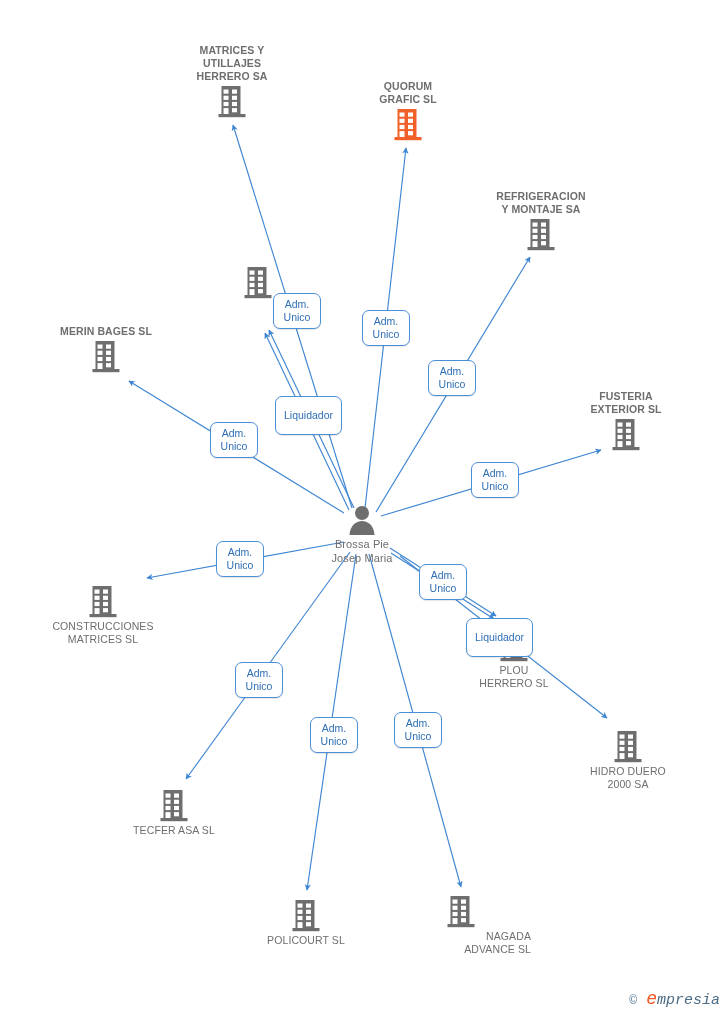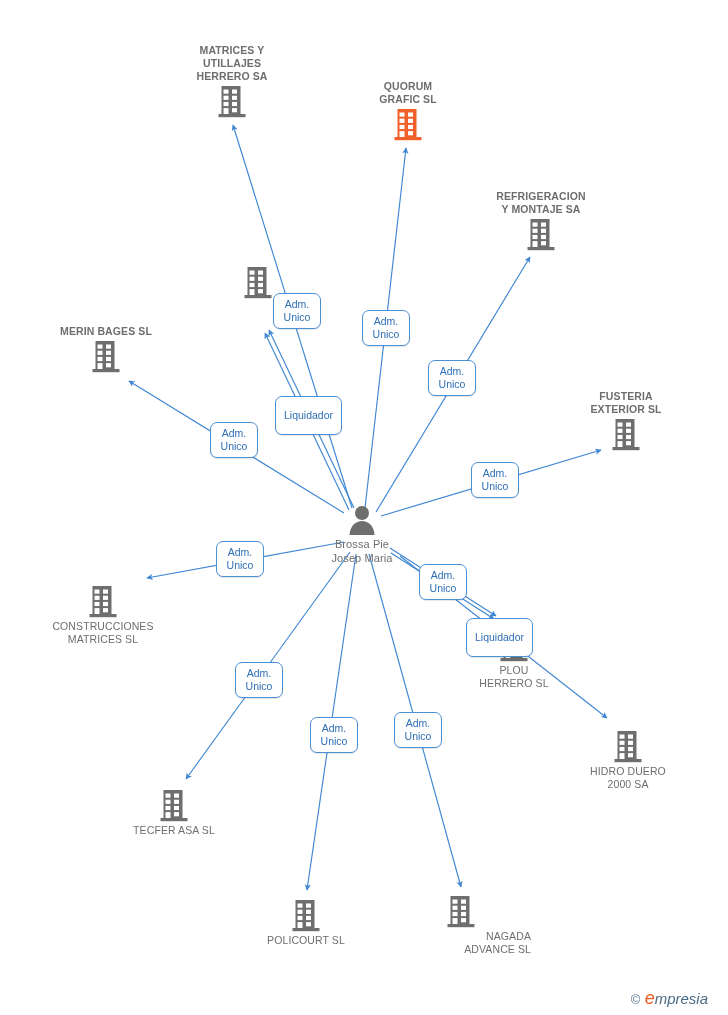--- a/index.html
+++ b/index.html
@@ -51,23 +51,23 @@
     padding:4px 6px;
     white-space:pre-line;
     box-shadow:0 1px 1px rgba(0,0,0,.10);
     user-select:none;
   }
   .badge.two-line{width:48px;}
   .badge.one-line{white-space:nowrap;padding:12px 8px;}
 
   
   .watermark{
-    position:absolute;right:20px;bottom:6px;
+    position:absolute;right:8px;bottom:6px;
     font-size:15px;color:#4a6b86;
-    font-family:Liberation Sans, sans-serif;
+    font-family:Liberation Mono, monospace;
     font-style:italic;
     user-select:none;
   }
   .watermark .c{font-style:normal;font-size:13px;color:#5a7b96;}
   .watermark .e{color:#f15a24;font-size:18px;}
 </style>
 </head>
 <body>
 
 <div id="graph">

